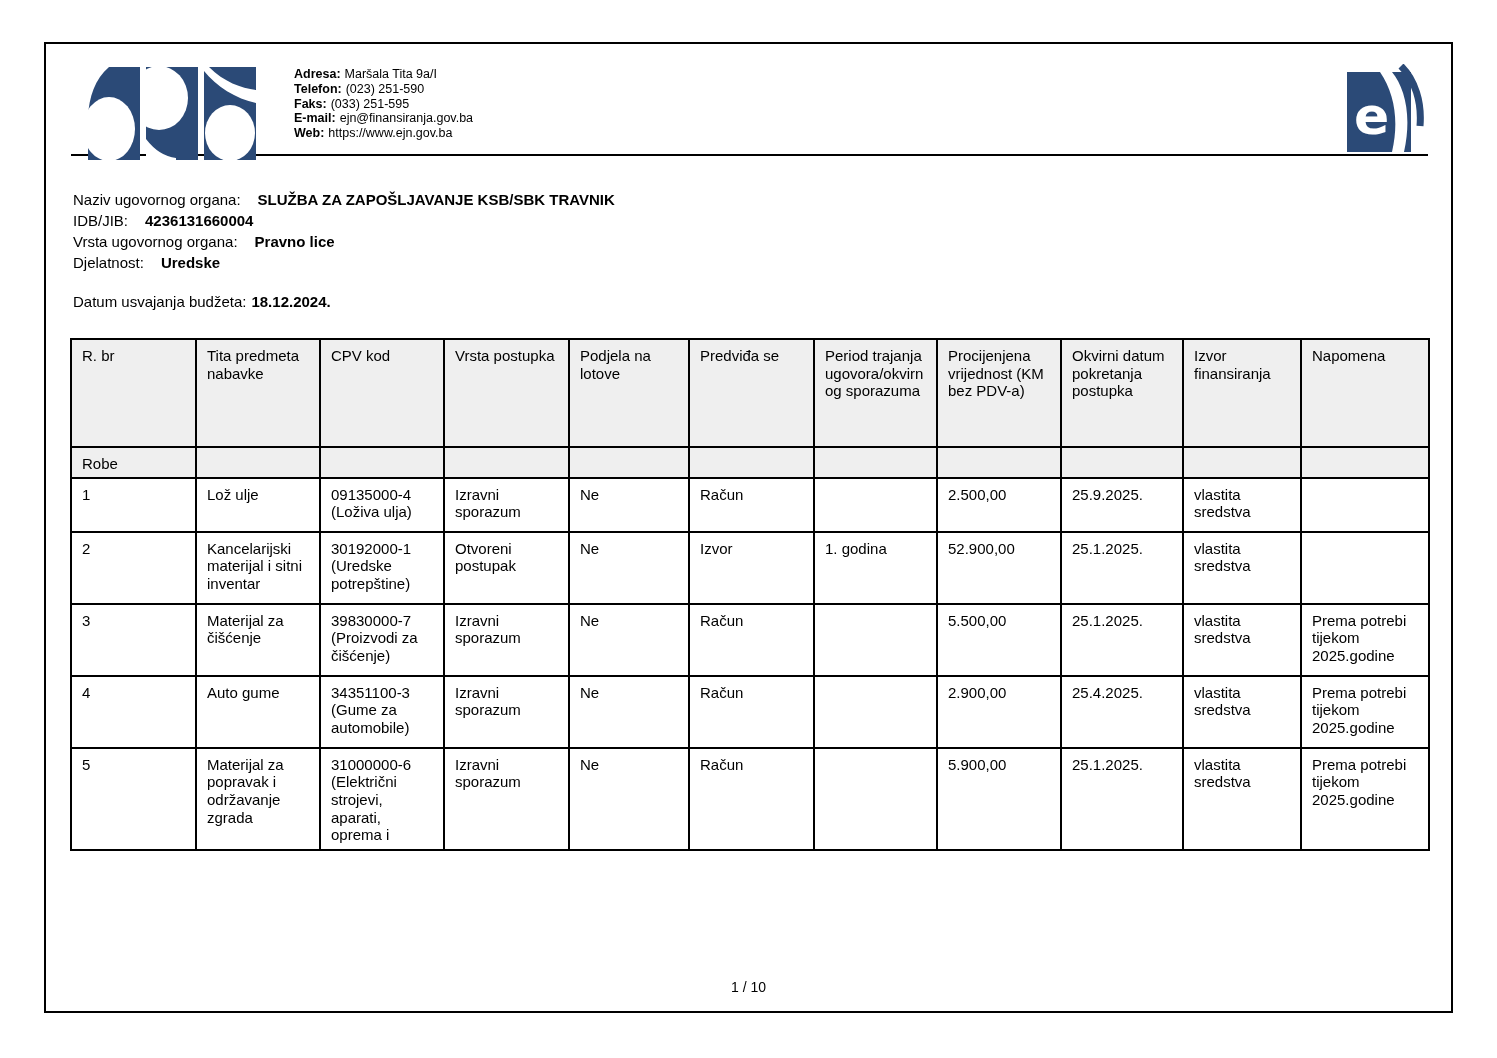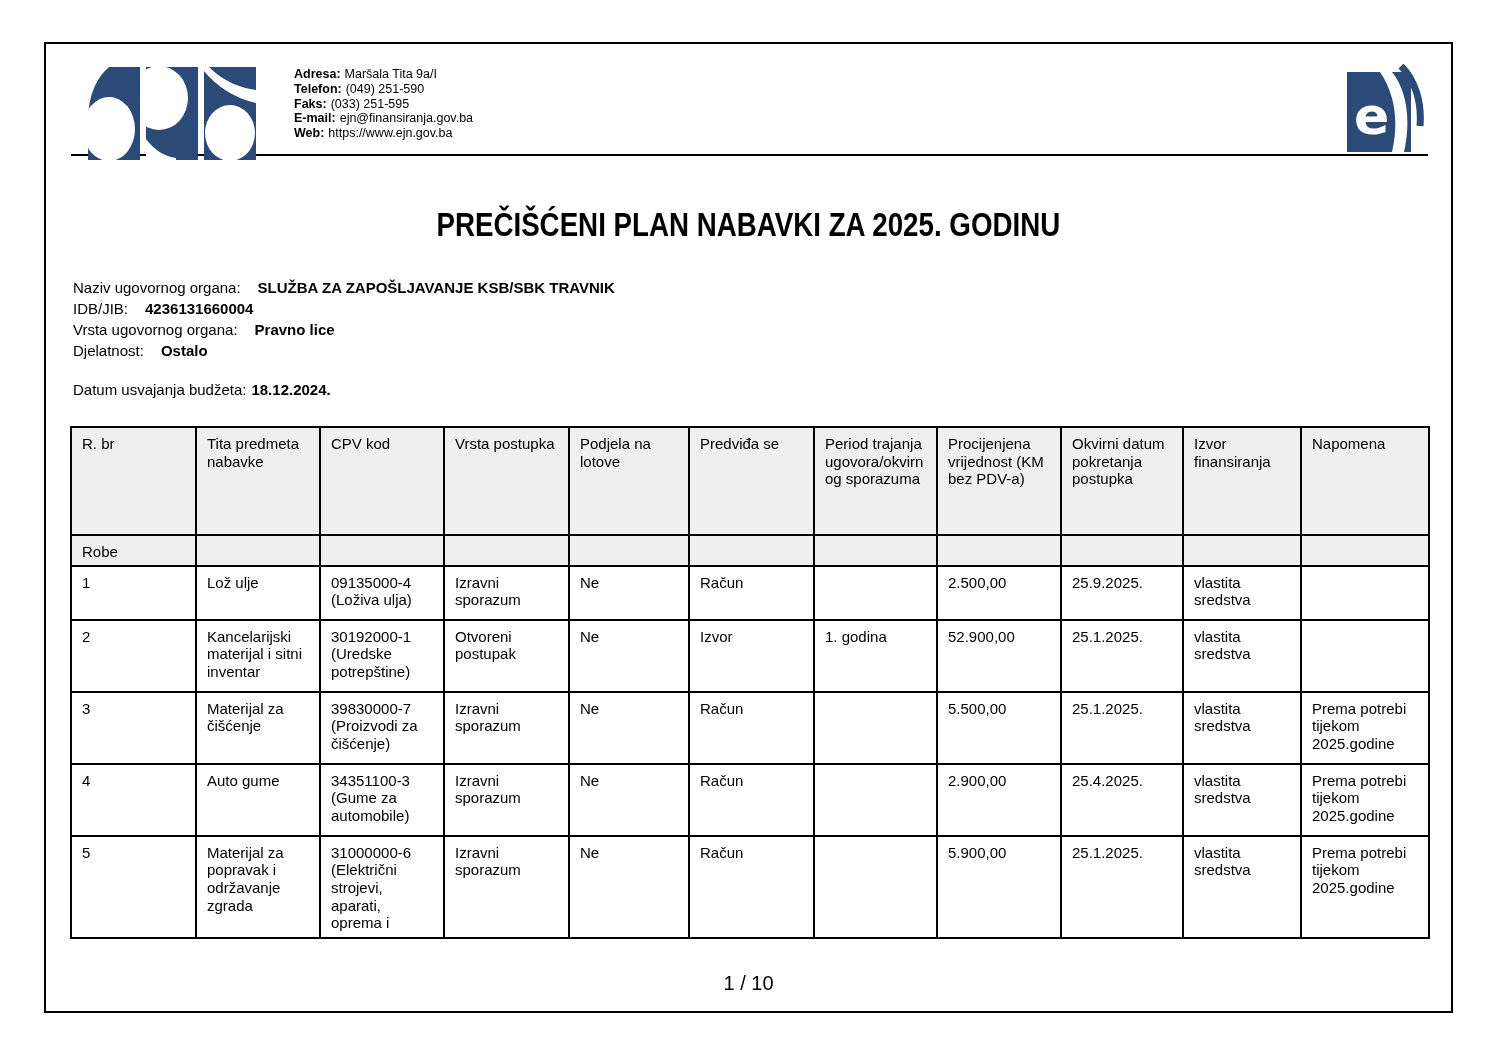--- a/index.html
+++ b/index.html
@@ -56,21 +56,21 @@
   table.plan tbody tr:nth-child(3) { height: 72px; }
   table.plan tbody tr:nth-child(4) { height: 72px; }
   table.plan tbody tr:nth-child(5) { height: 72px; }
   table.plan tbody tr:nth-child(6) { height: 102px; }
   td.section-label { font-weight: bold; }
   
   .page-footer {
     position: absolute;
     bottom: 16px; left: 0; right: 0;
     text-align: center;
-    font-size: 20px;
+    font-size: 14px;
   }
   .brand-color { color: #2b4a77; }
 </style>
 </head>
 <body>
 
 <div class="page">
 
   <div class="doc-header">
 
@@ -90,47 +90,44 @@
 
       <svg x="116" y="0" width="52" height="93">
         <rect width="52" height="93" fill="currentColor"></rect>
         <ellipse cx="26" cy="66" rx="25" ry="28" fill="#ffffff"></ellipse>
         <path d="M5,0 C20,15 37,21 52,23 L52,36 C32,32 12,19 0,4 L0,0 Z" fill="#ffffff"></path>
       </svg>
     </svg>
 
     <div class="contact">
       <div class="contact-line"><b>Adresa:</b><span>Maršala Tita 9a/I</span></div>
-      <div class="contact-line"><b>Telefon:</b><span>(049) 251-590</span></div>
+      <div class="contact-line"><b>Telefon:</b><span>(023) 251-590</span></div>
       <div class="contact-line"><b>Faks:</b><span>(033) 251-595</span></div>
       <div class="contact-line"><b>E-mail:</b><span>ejn@finansiranja.gov.ba</span></div>
       <div class="contact-line"><b>Web:</b><span>https://www.ejn.gov.ba</span></div>
     </div>
 
     <svg class="logo-right brand-color" viewBox="0 0 78 88" aria-hidden="true" style="color: rgb(43, 74, 119);">
       <path d="M54,2 C68,16 75,38 73,62" stroke="currentColor" stroke-width="7" fill="none"></path>
       <svg x="0" y="8" width="64" height="80">
         <rect width="64" height="80" fill="currentColor"></rect>
         <path d="M33,0 C48,22 52,50 45,80 L57,80 C65,44 58,16 45,0 Z" fill="#ffffff"></path>
         <text x="7" y="62" font-family="DejaVu Sans, sans-serif" font-weight="bold" font-size="52" fill="#ffffff">e</text>
       </svg>
     </svg>
   </div>
 
   <div class="header-rule"></div>
 
-  <div class="title">
-    <span class="title-inner">PREČIŠĆENI PLAN NABAVKI ZA 2025. GODINU</span>
-  </div>
 
   <div class="meta-block">
     <div class="meta-line"><span class="lbl">Naziv ugovornog organa:</span><b>SLUŽBA ZA ZAPOŠLJAVANJE KSB/SBK TRAVNIK</b></div>
     <div class="meta-line"><span class="lbl">IDB/JIB:</span><b>4236131660004</b></div>
     <div class="meta-line"><span class="lbl">Vrsta ugovornog organa:</span><b>Pravno lice</b></div>
-    <div class="meta-line"><span class="lbl">Djelatnost:</span><b>Ostalo</b></div>
+    <div class="meta-line"><span class="lbl">Djelatnost:</span><b>Uredske</b></div>
   </div>
 
   <div class="budget-line">
     <span class="lbl">Datum usvajanja budžeta:</span><b>18.12.2024.</b>
   </div>
 
   <table class="plan">
     <colgroup>
       <col style="width:125px">
         <col style="width:124px">

